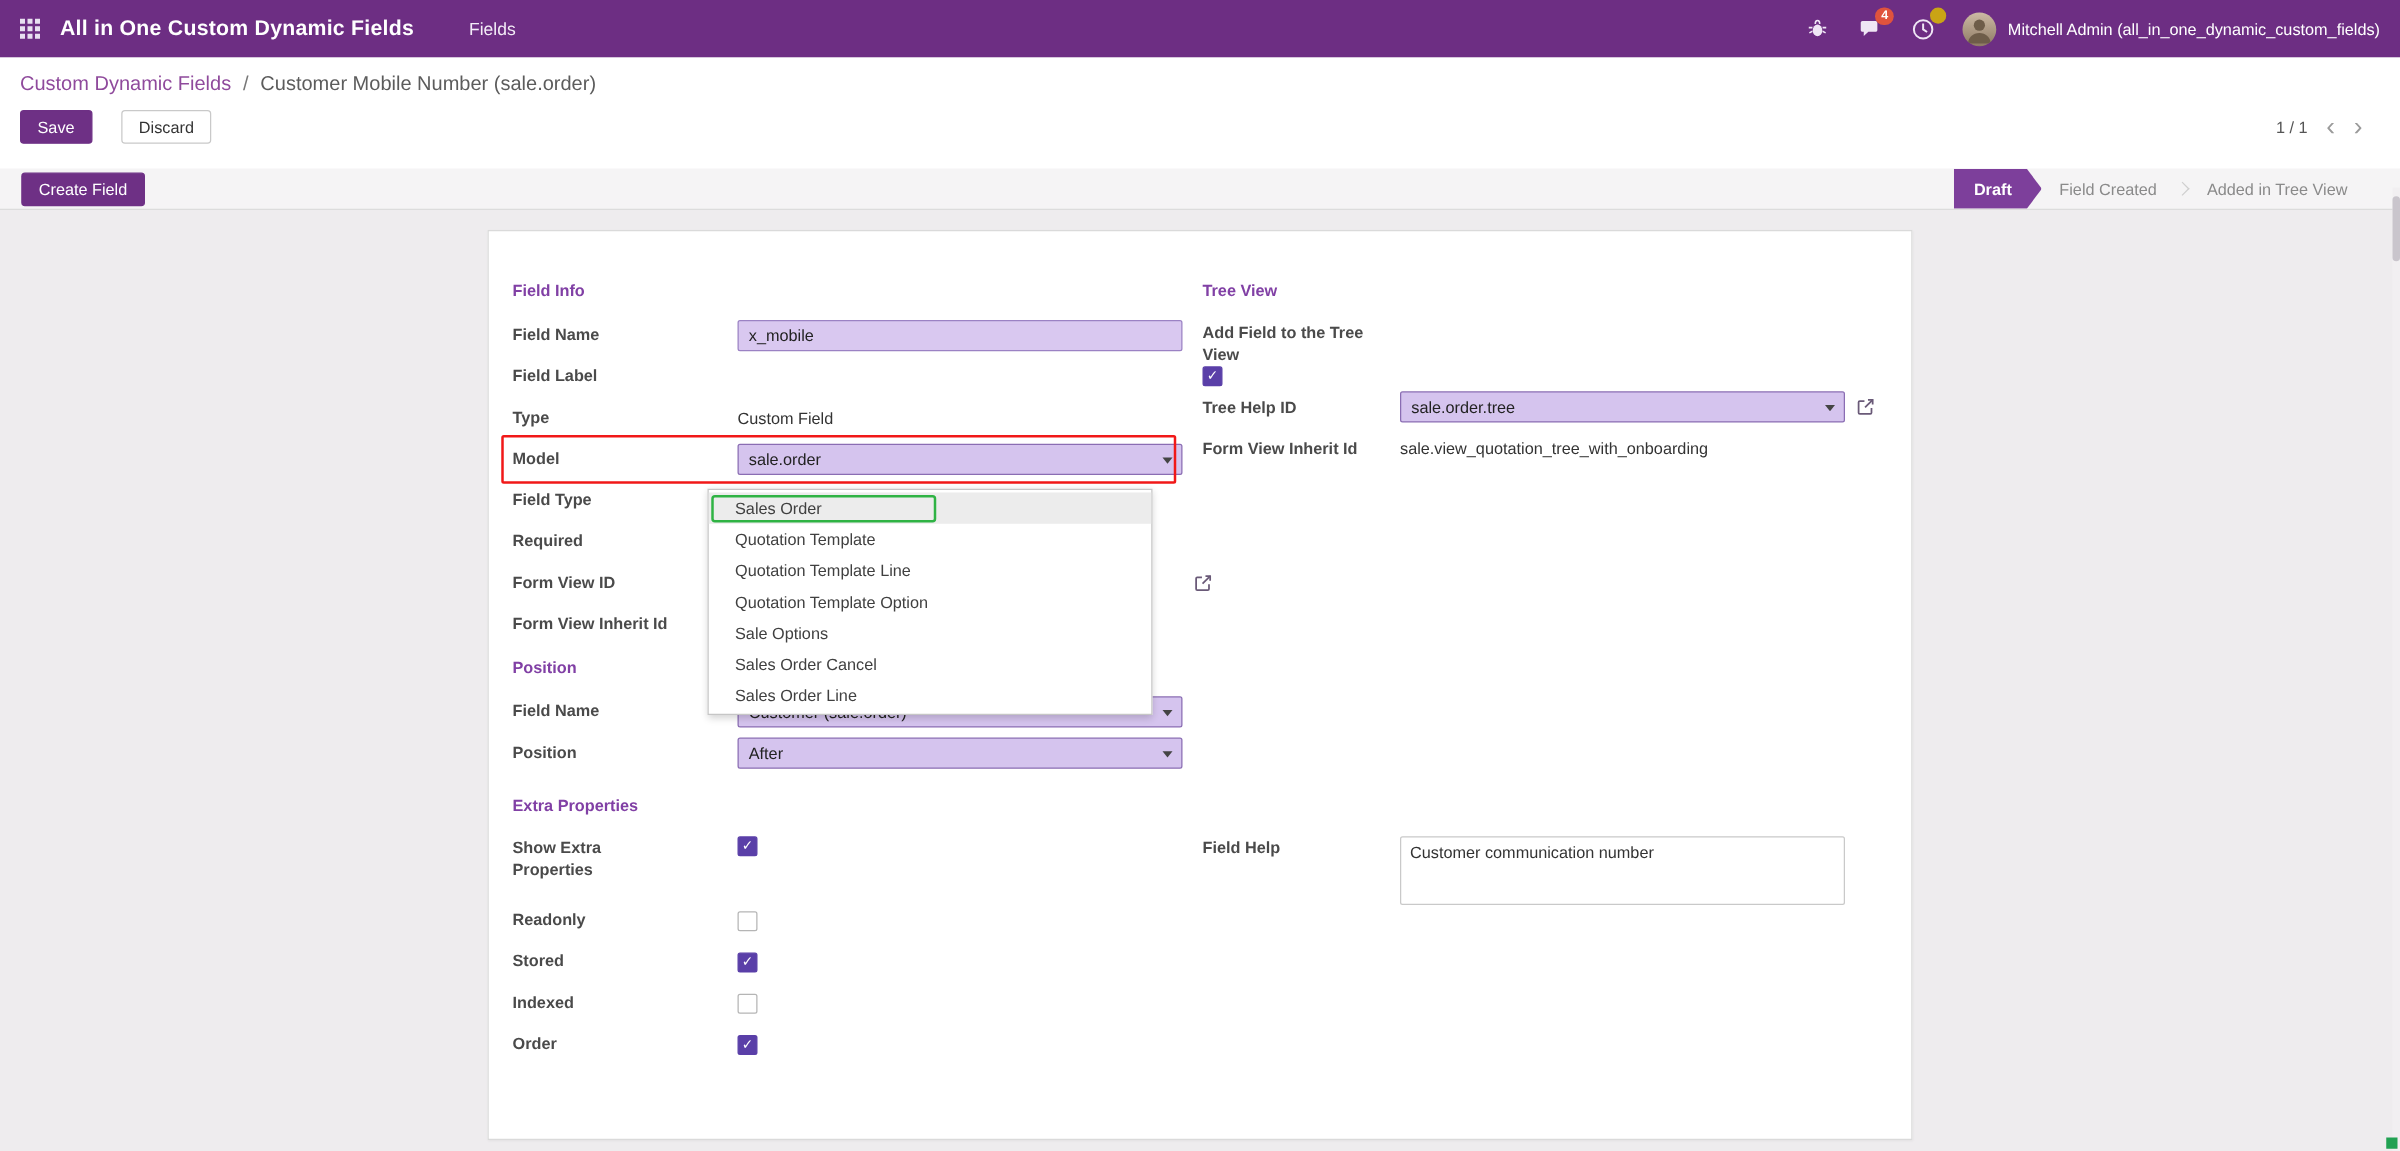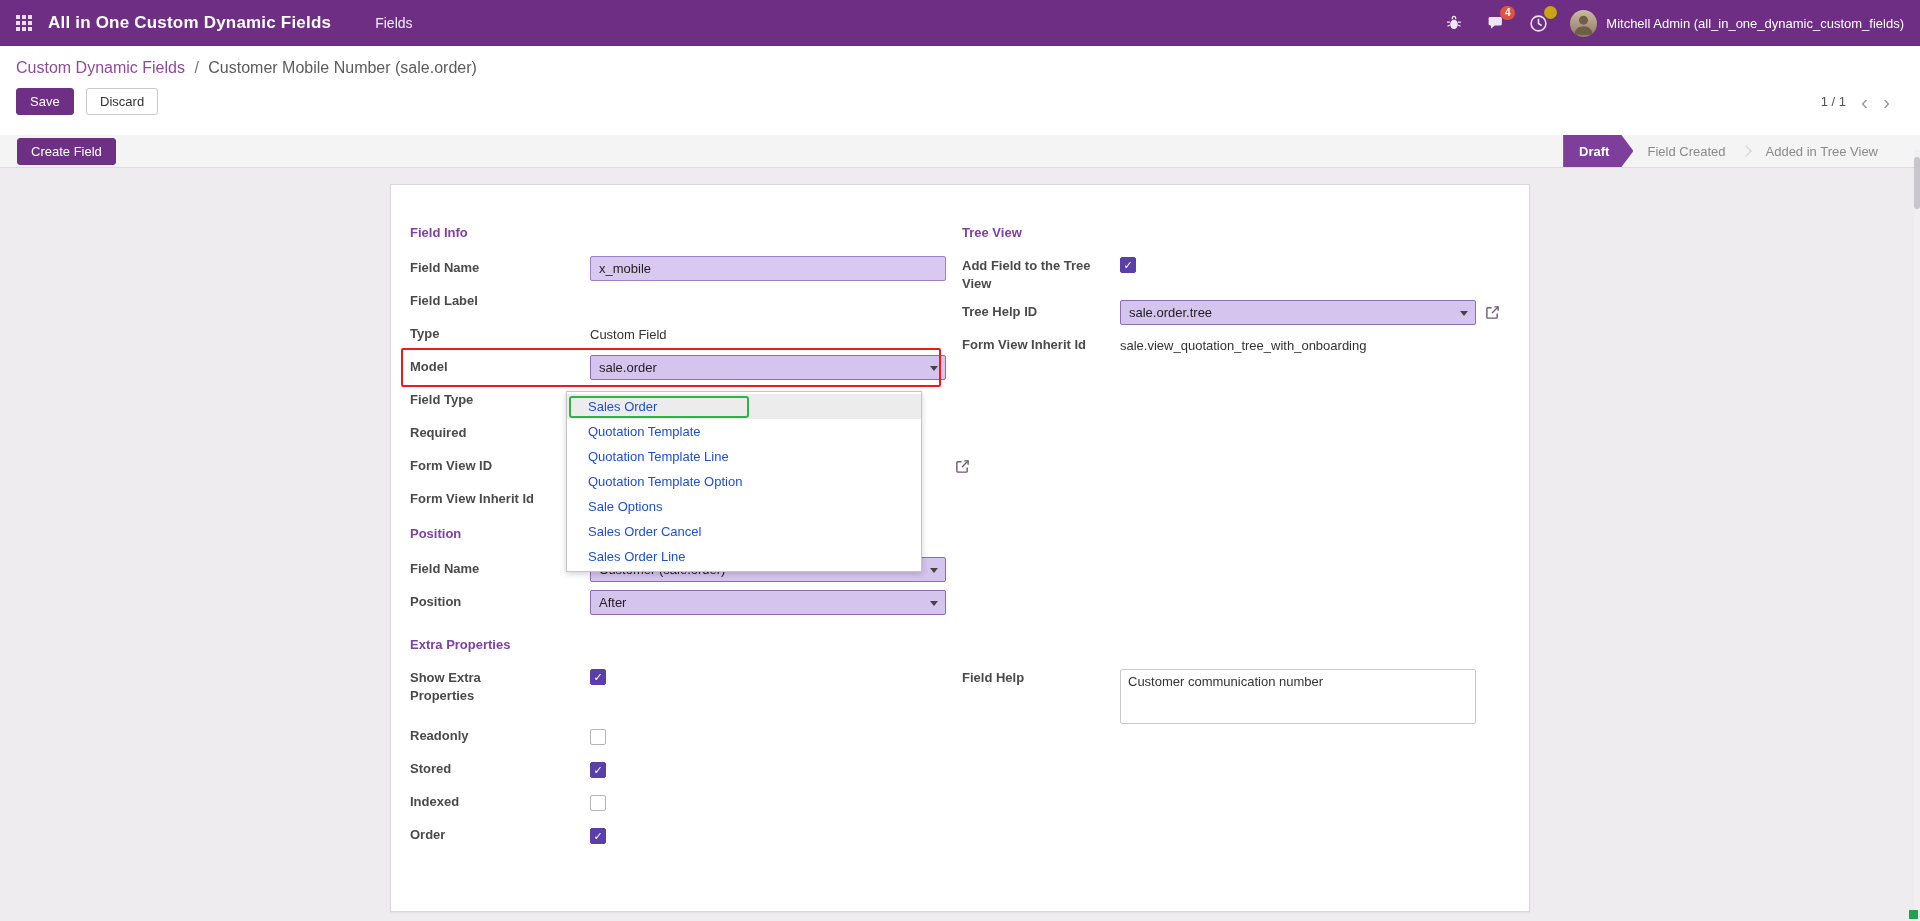--- a/index.html
+++ b/index.html
@@ -35,21 +35,21 @@
 
   
   .control-panel { background:#fff; height:89px; padding:13px 16px 0; }
   .breadcrumb { font-size:16px; }
   .bc-link { color:#8f4a9c; cursor:pointer; }
   .bc-sep { color:#777; margin:0 5px; }
   .bc-current { color:#5c5c5c; }
   .cp-row { display:flex; align-items:center; justify-content:space-between; margin-top:11px; }
   .btn { font-size:13px; border-radius:3px; padding:5px 13px; cursor:pointer; border:1px solid transparent; }
   .btn.primary { background:#6e3085; border-color:#6e3085; color:#fff; }
-  .btn.secondary { background:#fff; border-color:#c9c9c9; color:#333; margin-left:8px; }
+  .btn.secondary { background:#fff; border-color:#c9c9c9; color:#333; margin-left:19px; }
   .pager { display:flex; align-items:center; gap:15px; color:#555; font-size:13px; margin-right:14px; }
   .pager-btn { font-size:21px; color:#9a9a9a; line-height:1; cursor:pointer; }
 
   
   .statusbar {
     height:33px; background:#f5f4f5; border-bottom:1px solid #dcdcdc;
     display:flex; align-items:center; justify-content:space-between; padding:0 28px 0 17px;
   }
   .states { display:flex; align-items:center; height:100%; }
   .state { font-size:13px; color:#8a8a8a; padding:0 14px; display:flex; align-items:center; height:100%; }
@@ -98,21 +98,21 @@
     font-family:"Liberation Sans",sans-serif; font-size:13px; color:#333; padding:4px 7px; background:#fff;
   }
   .pos-section { margin-top:10px; }
   .extra-section { margin-top:18px; }
 
   
   .dropdown {
     position:absolute; left:156px; top:40px; width:356px; background:#fff;
     border:1px solid #c6c6c6; box-shadow:0 2px 6px rgba(0,0,0,.18); z-index:30; padding:2px 0;
   }
-  .dd-option { height:25px; display:flex; align-items:center; padding-left:21px; font-size:13px; color:#1d4ed8; cursor:pointer;text-align:center; }
+  .dd-option { height:25px; display:flex; align-items:center; padding-left:21px; font-size:13px; color:#404040; cursor:pointer;text-align:center; }
   .dd-option.selected { background:#ececec; padding-left:0; }
   .green-box {
     margin-left:2px; width:180px; height:22px; border:2px solid #2fb344; border-radius:3px;
     padding-left:17px; display:flex; align-items:center;
   }
   .red-annotation {
     position:absolute; left:-9px; top:-3px; width:540px; height:39px;
     border:2px solid #f11818; border-radius:2px; pointer-events:none; z-index:5;
   }
 
@@ -291,21 +291,21 @@
             <span class="fctrl">
               <span class="tselect">After</span>
             </span>
           </div>
         </div>
       </div>
 
       <div class="col-right">
         <div class="section-title">Tree View</div>
 
-        <div class="frow top" style="min-height:44px;">
+        <div class="frow top" style="min-height:44px;flex-direction:column;">
           <span class="flabel">
             <span class="lw-mid">Add Field to the Tree View</span>
           </span>
           <span class="fctrl" style="align-items:flex-start;">
             <span class="cb checked"></span>
           </span>
         </div>
 
         <div class="frow">
           <span class="flabel">Tree Help ID</span>

